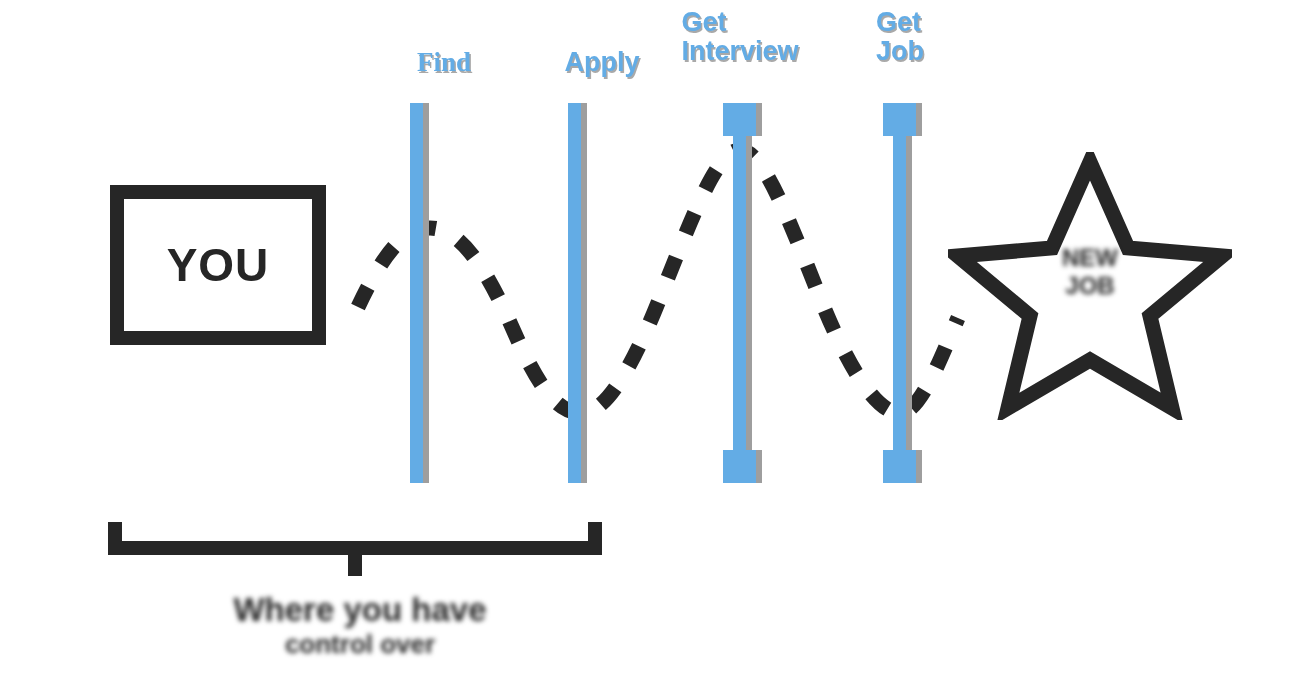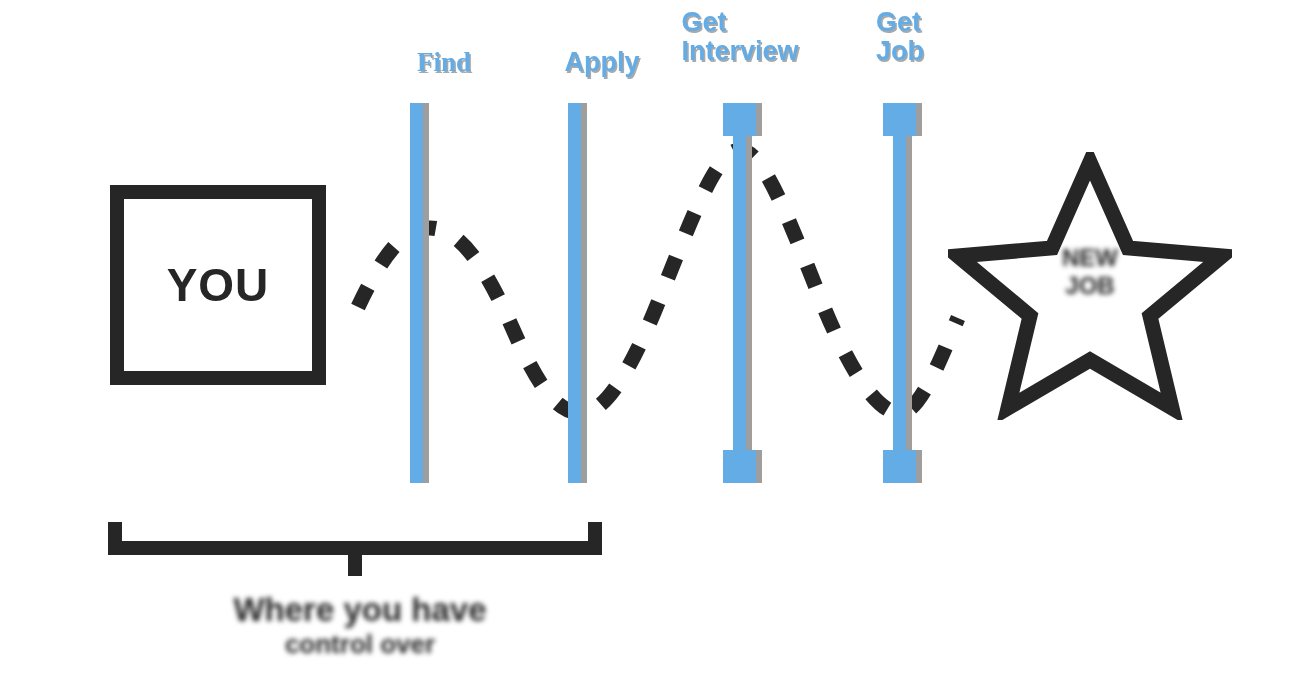--- a/index.html
+++ b/index.html
@@ -18,21 +18,21 @@
     background: #ffffff;
     overflow: hidden;
   }
 
   
   .you-box {
     position: absolute;
     left: 110px;
     top: 185px;
     width: 216px;
-    height: 200px;
+    height: 160px;
     border: 14px solid #262626;
     box-sizing: border-box;
     background: #ffffff;
     display: flex;
     align-items: center;
     justify-content: center;
   }
   .you-label {
     font-size: 46px;
     font-weight: bold;

